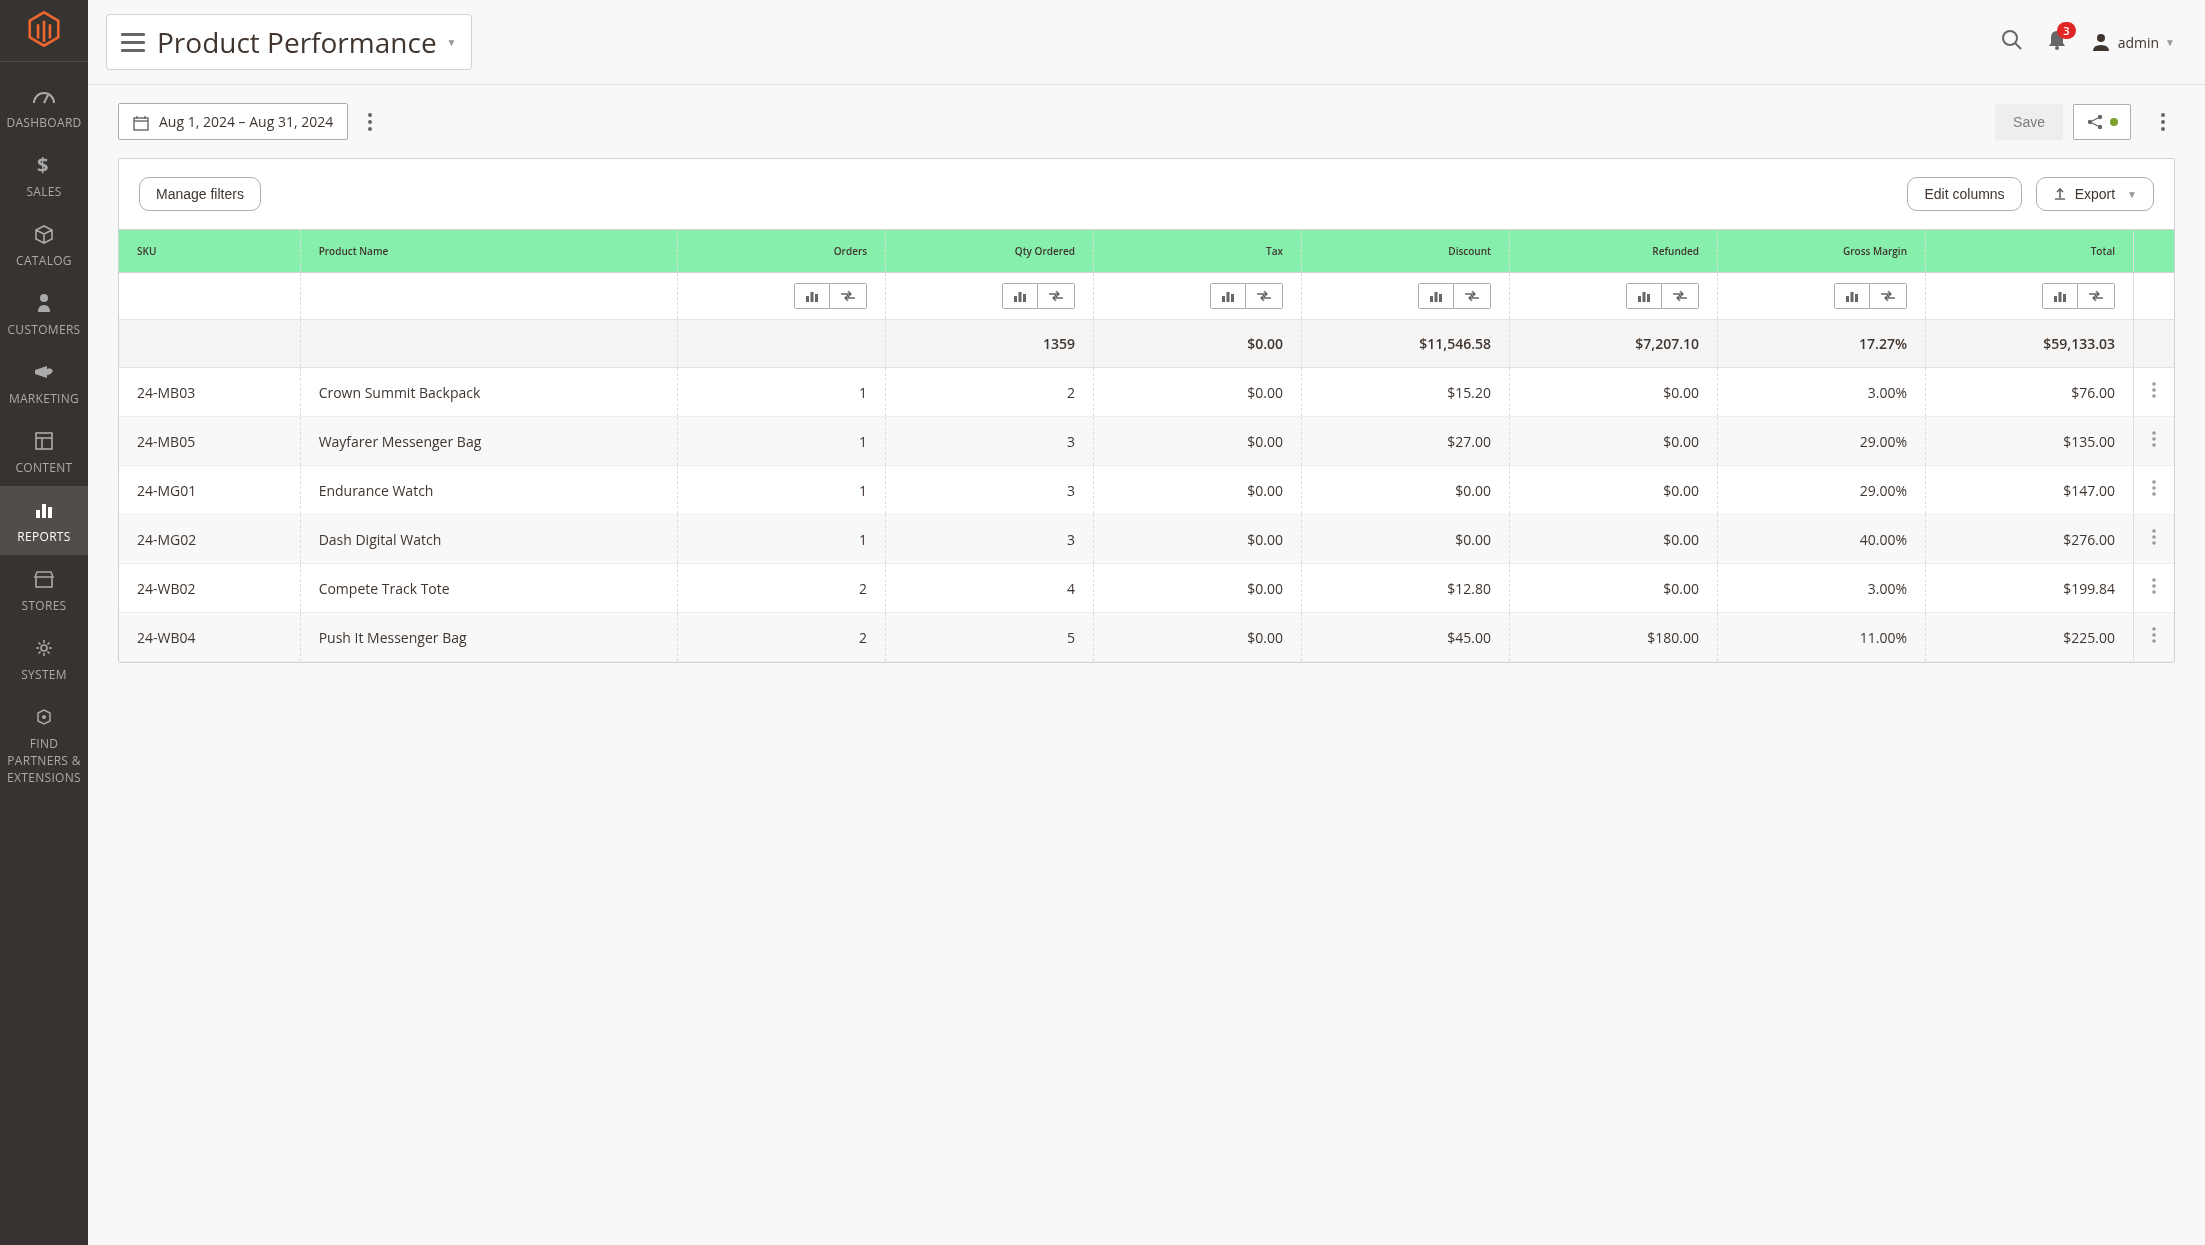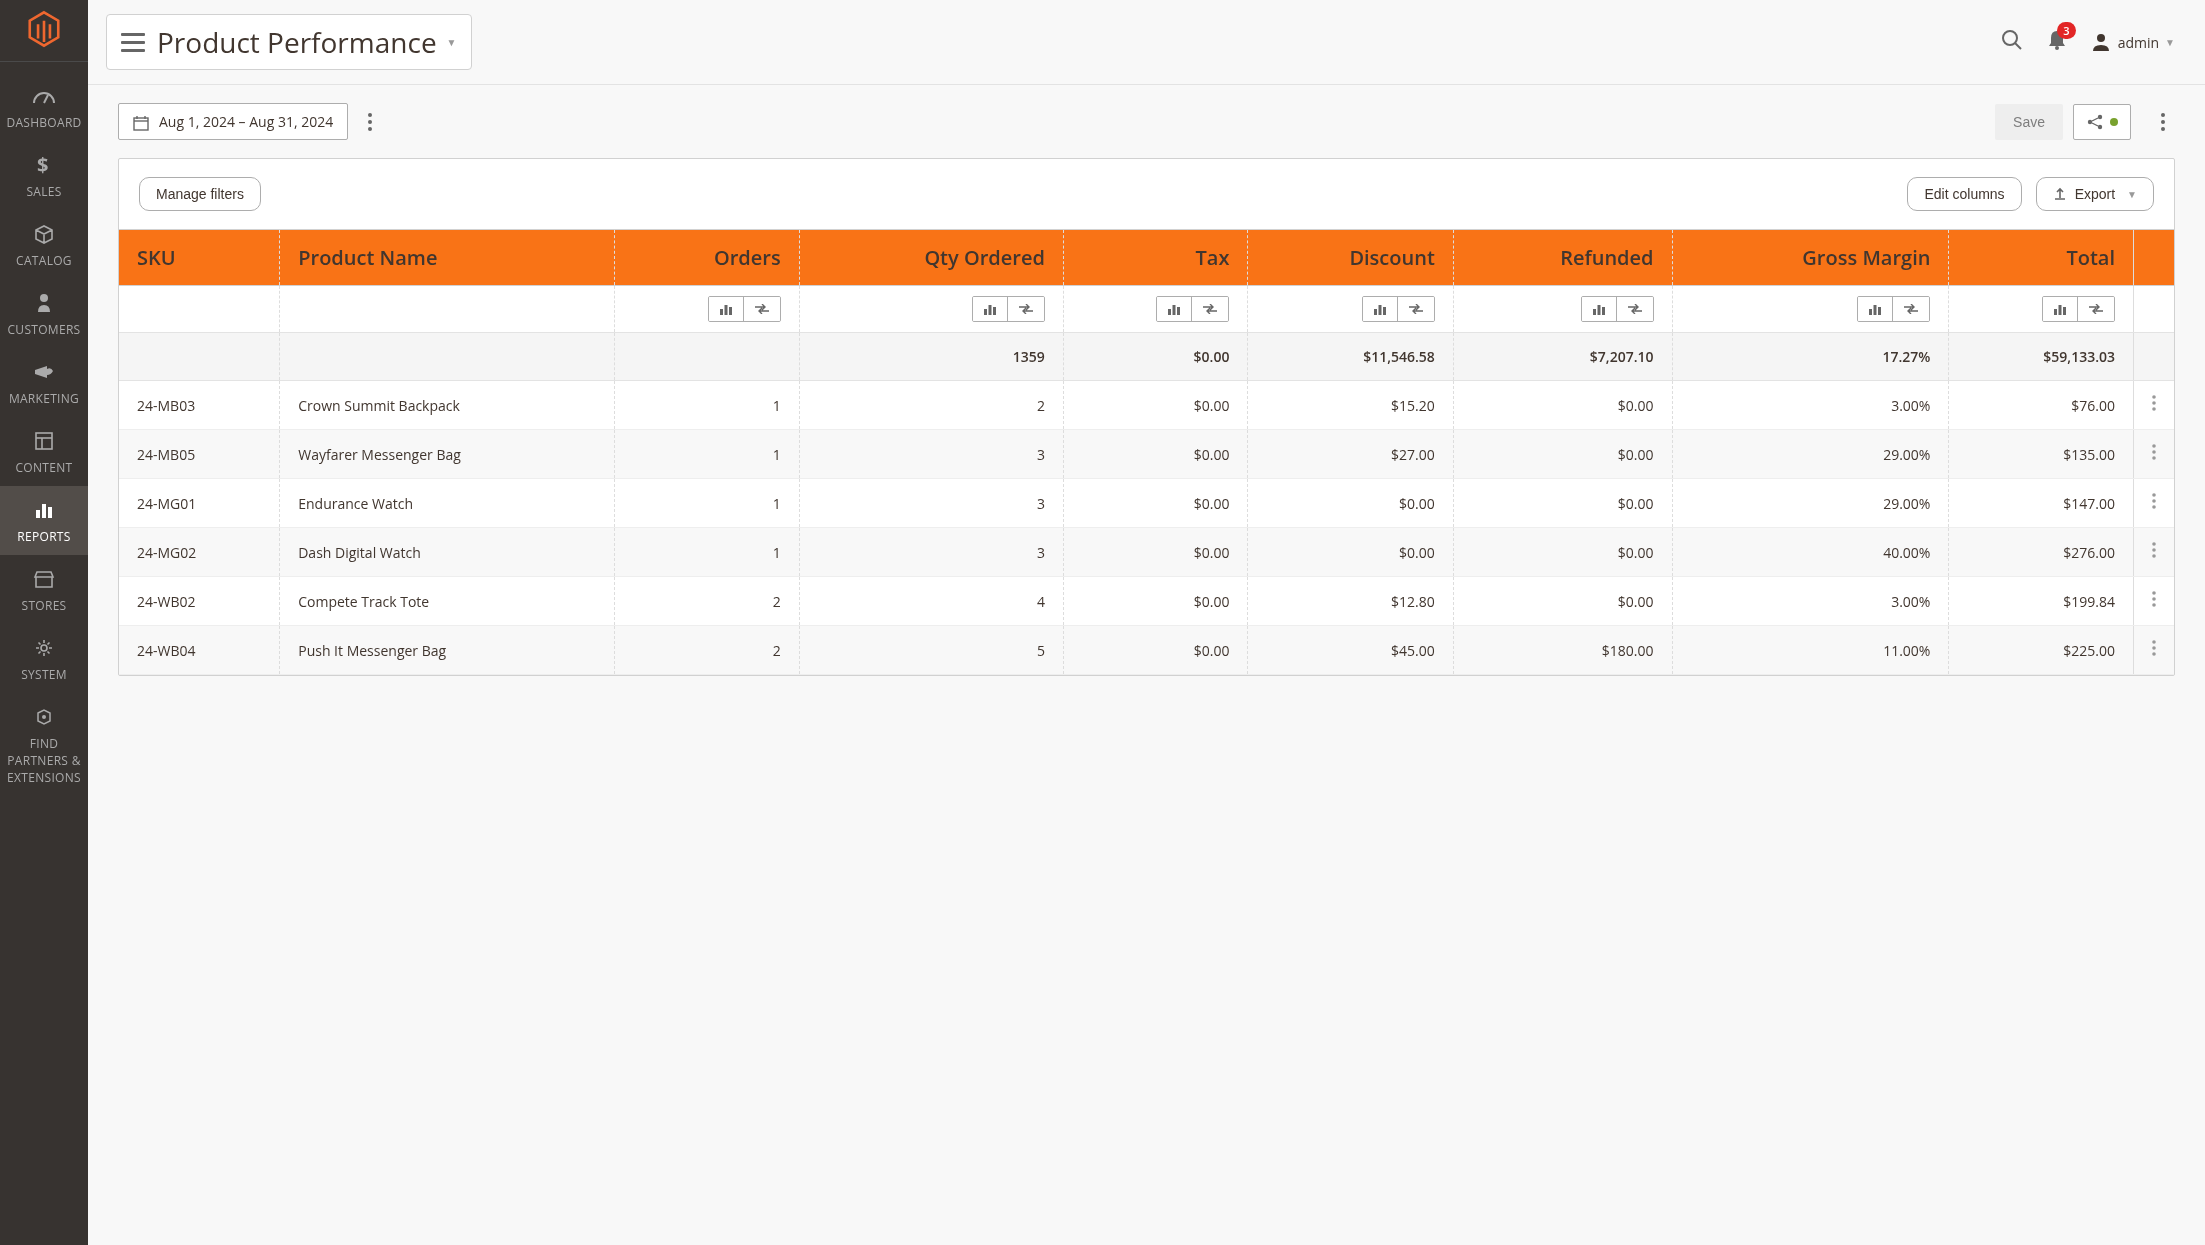--- a/index.html
+++ b/index.html
@@ -165,24 +165,24 @@
 }
 .card-right { display: flex; gap: 14px; }
 table {
   width: 100%;
   border-collapse: collapse;
 }
 thead th {
   text-align: left;
   padding: 14px 18px;
   font-weight: 600;
-  font-size: 20px;
+  font-size: 10px;
   border-bottom: 1px solid #d1d1d1;
   border-top: 1px solid #d1d1d1;
-  background: #f97316;
+  background: #86efac;
 }
 thead th.num { text-align: right; }
 .chart-row td {
   padding: 10px 18px;
   text-align: right;
   border-bottom: 1px solid #e3e3e3;
 }
 .chart-btn-group {
   display: inline-flex;
   border: 1px solid #adadad;

